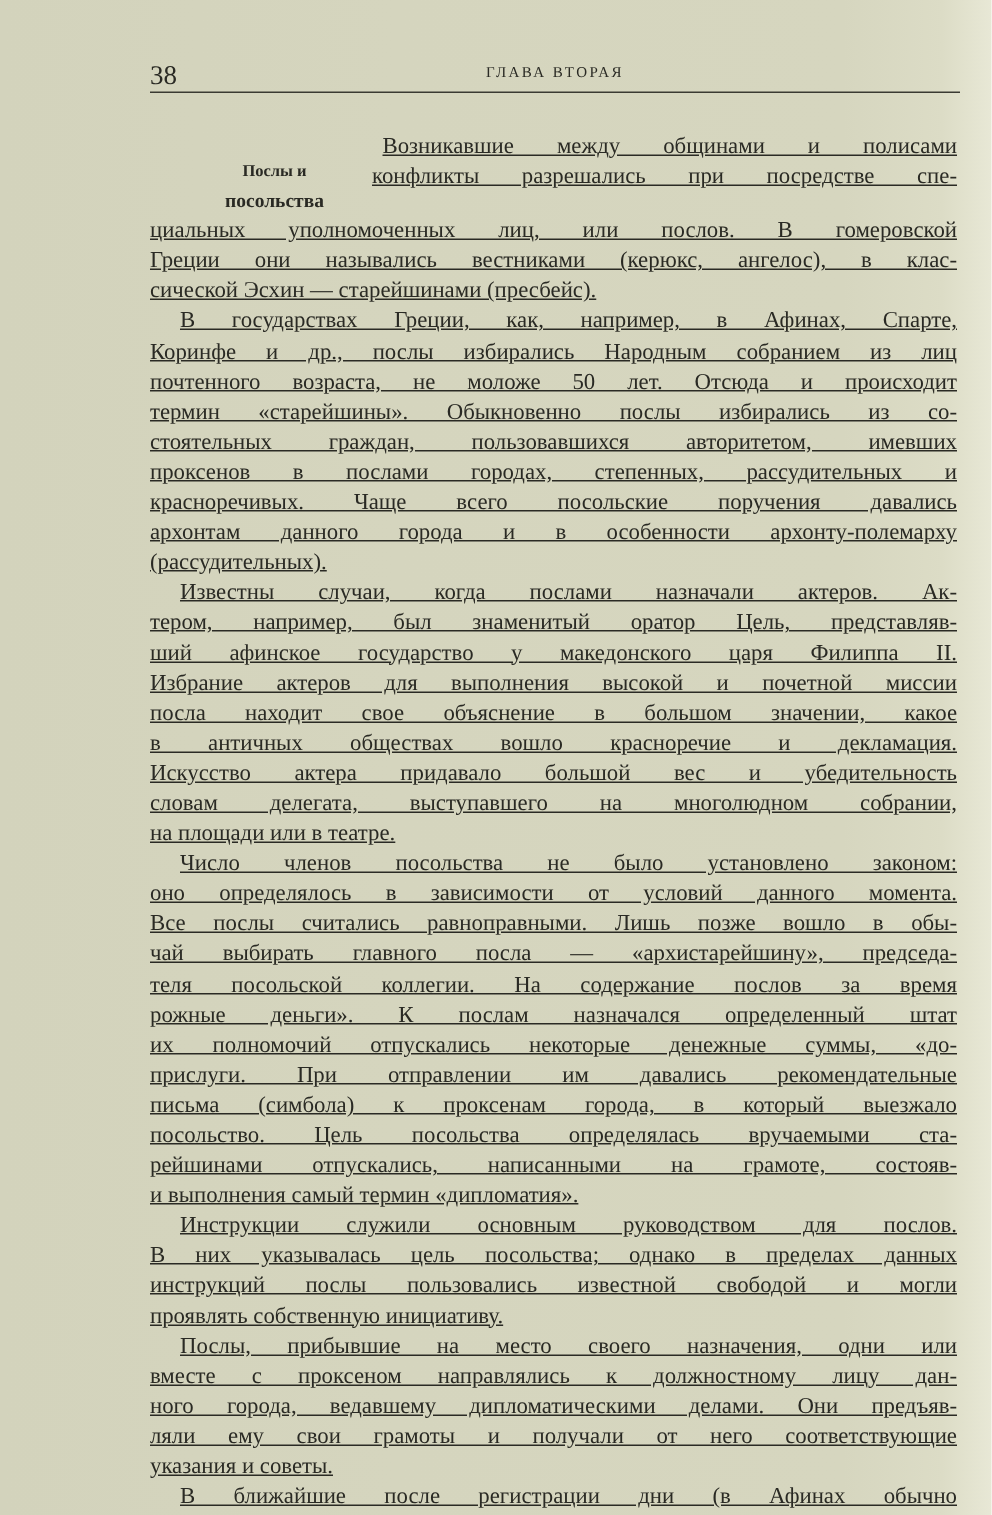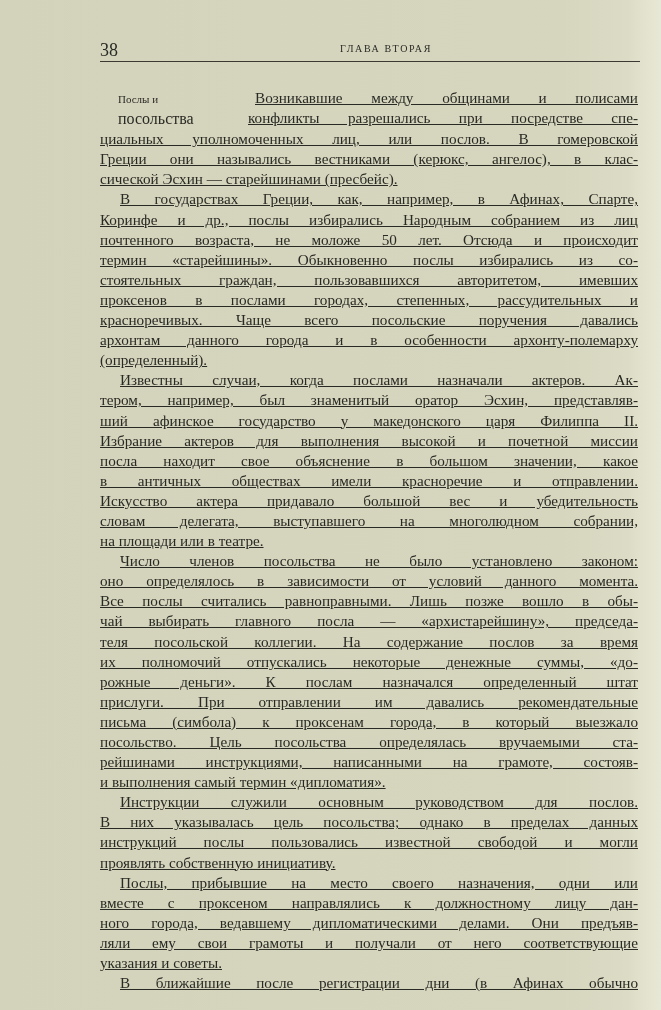--- a/index.html
+++ b/index.html
@@ -14,102 +14,103 @@
       position: absolute; left: 100px; top: 0; width: 540px;
     }
     .running-head {
       position: absolute; top: 40px; left: 0; width: 540px; height: 18px;
     }
     .page-number {
       position: absolute; left: 0; top: 0;
       font-size: 18px; letter-spacing: 0px;
     }
     .chapter-title {
-      position: absolute; left: 16px; width: 540px; top: 3px; text-align: center;
+      position: absolute; left: 0; width: 540px; top: 3px; text-align: center;
       font-size: 10px; letter-spacing: 1.6px;
     }
     .head-rule {
       position: absolute; top: 61px; left: 0; width: 540px; height: 0;
       border-top: 1.5px solid #3a3a32;
     }
     .body-text {
       position: absolute; top: 88px; left: 0; width: 538px;
       font-size: 15.2px; line-height: 20.1px; text-align: justify;
       hyphens: none;
     }
     .line { display: block; white-space: nowrap; text-align-last: justify; text-align: justify; text-decoration: underline; }
     .line.last { text-align-last: left; }
     .line.indent { padding-left: 20px; }
     .side-head {
-      float: left; width: 130px; margin-left: 18px; margin-top: 1px;
-      font-weight: normal; font-size: 11px; line-height: 20.1px;
+      float: left; width: 130px; margin-left: 18px; margin-top: 16px;
+      font-weight: bold; font-size: 11px; line-height: 20.1px;
+      text-align: center;
     }
     .side-head .sh-line { display: block; }
     p { margin: 0; }
   </style>
 </head>
 <body>
 
 <div class="page">
   <div class="running-head">
     <span class="page-number">38</span>
     <span class="chapter-title">ГЛАВА ВТОРАЯ</span>
   </div>
   <div class="head-rule"></div>
 
   <div class="body-text">
     <div class="side-head">
       <span class="sh-line">Послы и</span>
-      <span class="sh-line" style="font-size:16px;">посольства</span>
+      <span class="sh-line" style="font-size:13px;">посольства</span>
     </div>
 
     <p>
       <span class="line" style="margin-left:155px;">Возникавшие между общинами и полисами</span>
       <span class="line" style="margin-left:112px;">конфликты разрешались при посредстве спе-</span>
       <span class="line" style="clear:both;">циальных уполномоченных лиц, или послов. В гомеровской</span>
       <span class="line">Греции они назывались вестниками (керюкс, ангелос), в клас-</span>
       <span class="line last">сической Эсхин — старейшинами (пресбейс).</span>
     </p>
 
     <p>
       <span class="line indent">В государствах Греции, как, например, в Афинах, Спарте,</span>
       <span class="line">Коринфе и др., послы избирались Народным собранием из лиц</span>
       <span class="line">почтенного возраста, не моложе 50 лет. Отсюда и происходит</span>
       <span class="line">термин «старейшины». Обыкновенно послы избирались из со-</span>
       <span class="line">стоятельных граждан, пользовавшихся авторитетом, имевших</span>
       <span class="line">проксенов в послами городах, степенных, рассудительных и</span>
       <span class="line">красноречивых. Чаще всего посольские поручения давались</span>
       <span class="line">архонтам данного города и в особенности архонту-полемарху</span>
-      <span class="line last">(определенный).</span>
+      <span class="line last">(рассудительных).</span>
     </p>
 
     <p>
       <span class="line indent">Известны случаи, когда послами назначали актеров. Ак-</span>
-      <span class="line">тером, например, был знаменитый оратор Эсхин, представляв-</span>
+      <span class="line">тером, например, был знаменитый оратор Цель, представляв-</span>
       <span class="line">ший афинское государство у македонского царя Филиппа II.</span>
       <span class="line">Избрание актеров для выполнения высокой и почетной миссии</span>
       <span class="line">посла находит свое объяснение в большом значении, какое</span>
-      <span class="line">в античных обществах имели красноречие и отправлении.</span>
+      <span class="line">в античных обществах вошло красноречие и декламация.</span>
       <span class="line">Искусство актера придавало большой вес и убедительность</span>
       <span class="line">словам делегата, выступавшего на многолюдном собрании,</span>
       <span class="line last">на площади или в театре.</span>
     </p>
 
     <p>
       <span class="line indent">Число членов посольства не было установлено законом:</span>
       <span class="line">оно определялось в зависимости от условий данного момента.</span>
       <span class="line">Все послы считались равноправными. Лишь позже вошло в обы-</span>
       <span class="line">чай выбирать главного посла — «архистарейшину», председа-</span>
       <span class="line">теля посольской коллегии. На содержание послов за время</span>
+      <span class="line">рожные деньги». К послам назначался определенный штат</span>
       <span class="line">их полномочий отпускались некоторые денежные суммы, «до-</span>
-      <span class="line">рожные деньги». К послам назначался определенный штат</span>
       <span class="line">прислуги. При отправлении им давались рекомендательные</span>
       <span class="line">письма (симбола) к проксенам города, в который выезжало</span>
       <span class="line">посольство. Цель посольства определялась вручаемыми ста-</span>
-      <span class="line">рейшинами инструкциями, написанными на грамоте, состояв-</span>
+      <span class="line">рейшинами отпускались, написанными на грамоте, состояв-</span>
       <span class="line last">и выполнения самый термин «дипломатия».</span>
     </p>
 
     <p>
       <span class="line indent">Инструкции служили основным руководством для послов.</span>
       <span class="line">В них указывалась цель посольства; однако в пределах данных</span>
       <span class="line">инструкций послы пользовались известной свободой и могли</span>
       <span class="line last">проявлять собственную инициативу.</span>
     </p>
 

